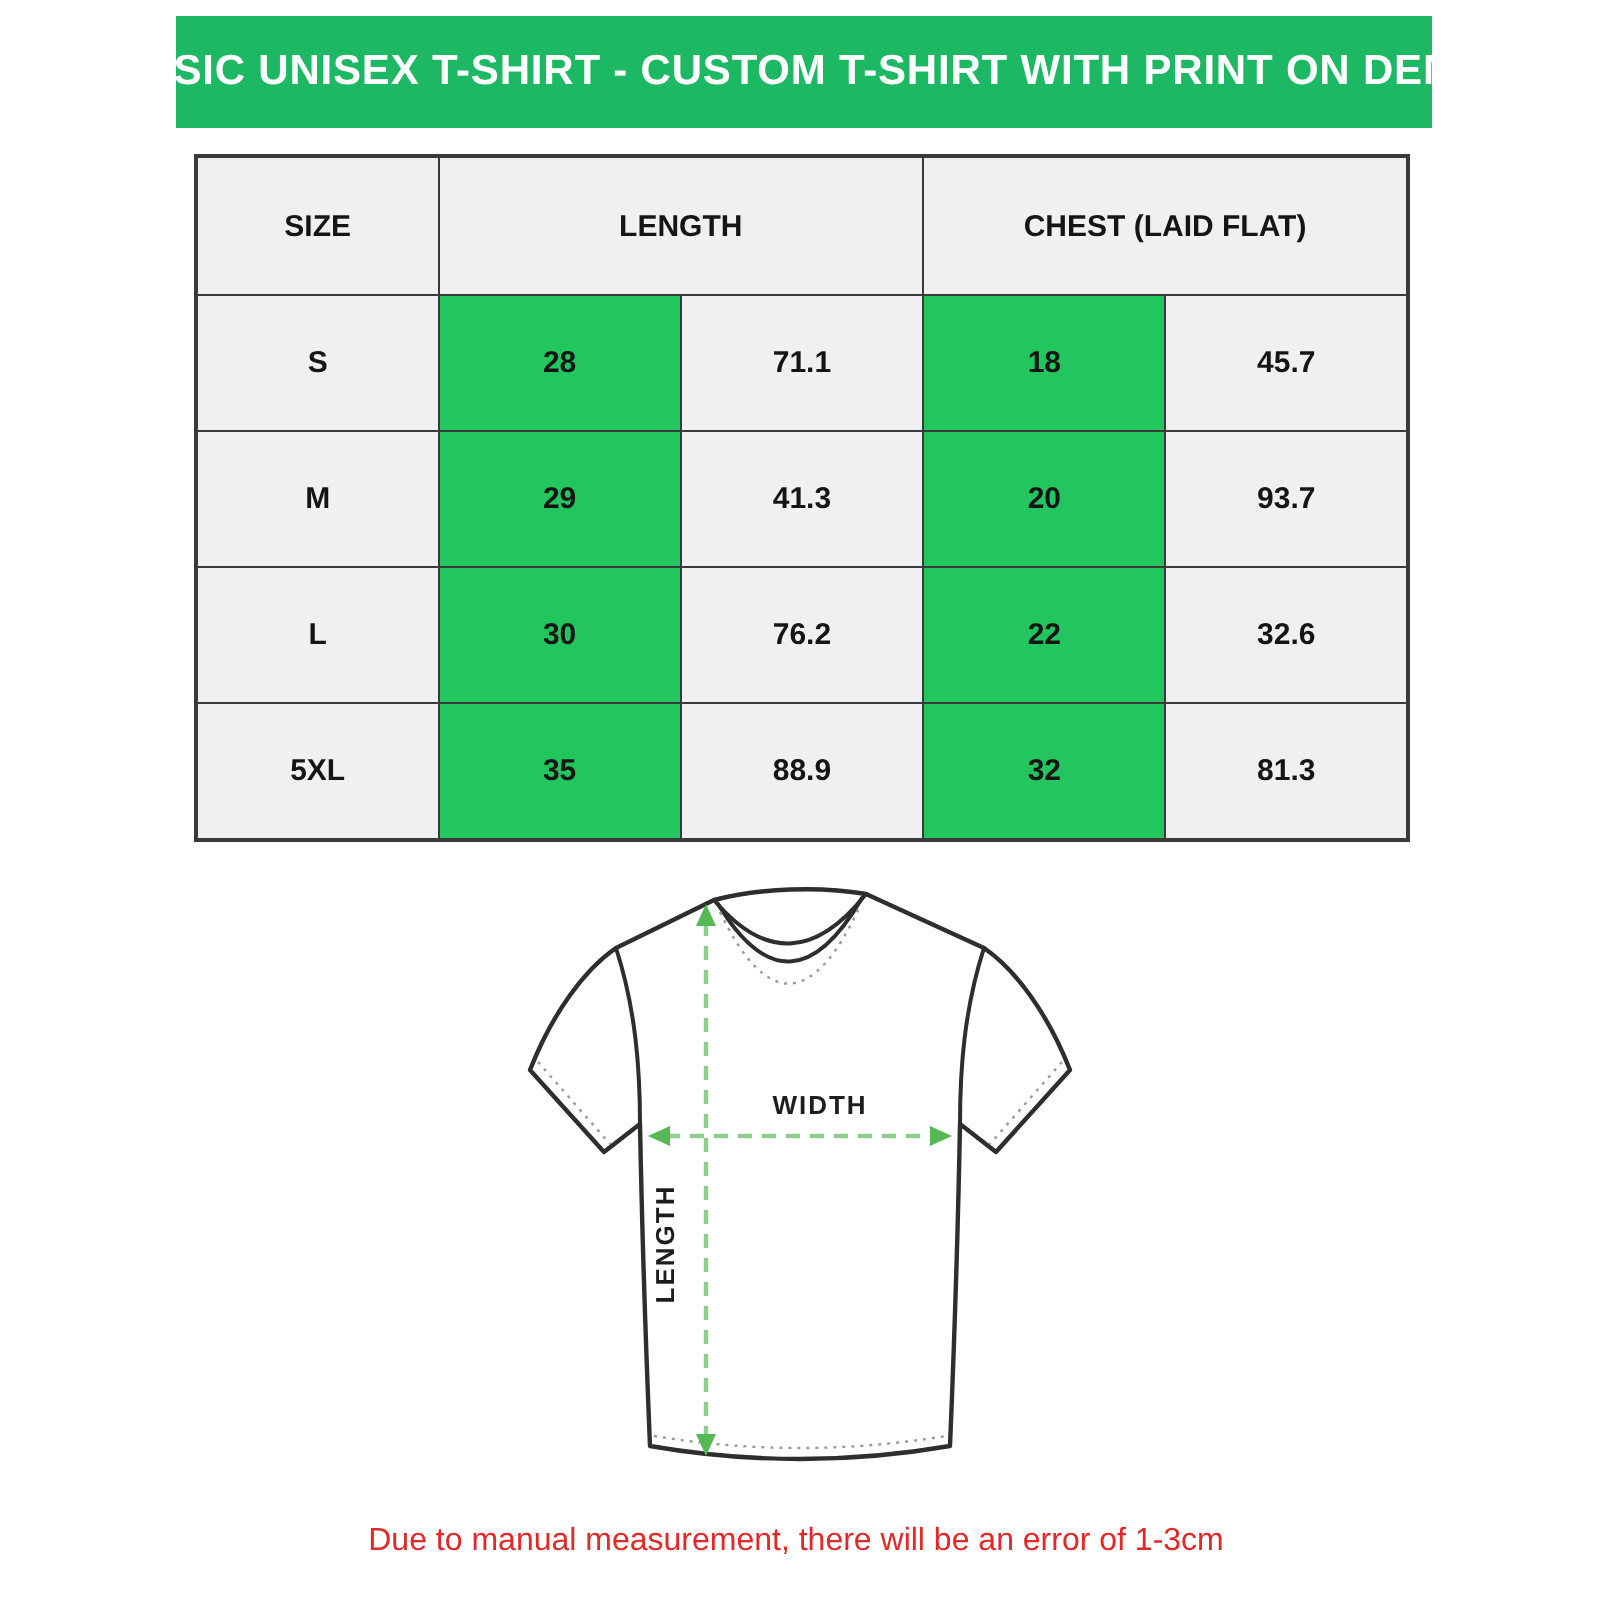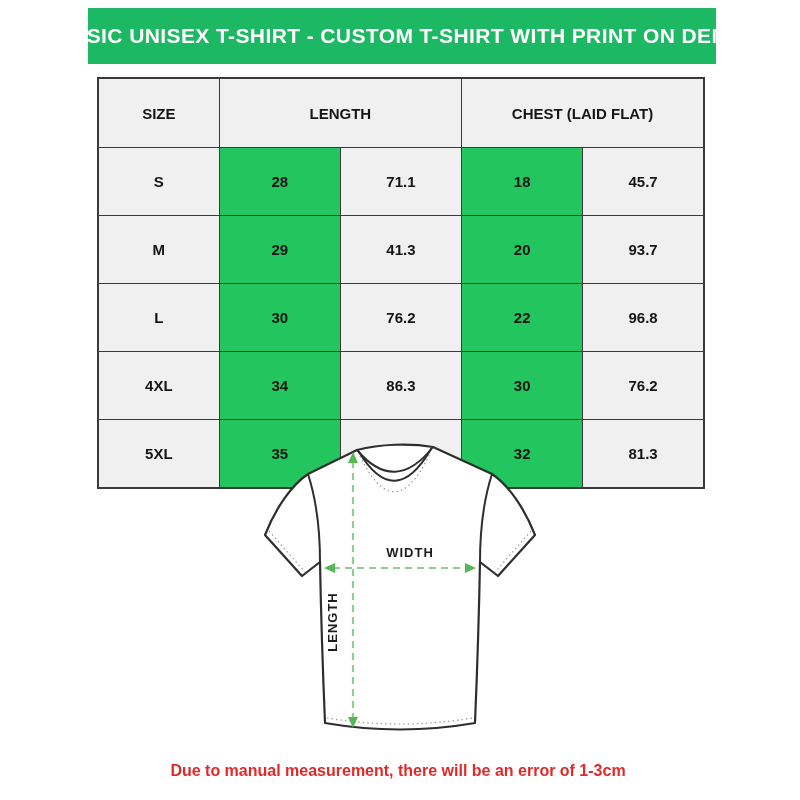--- a/index.html
+++ b/index.html
@@ -35,21 +35,21 @@
   .seam{fill:none;stroke:var(--outline-dark,#2e2e2e);stroke-width:2;stroke-linecap:round;}
   .stitch{fill:none;stroke:#9a9a9a;stroke-width:1.2;stroke-dasharray:1.5 3;}
   .measure{fill:none;stroke:var(--arrow-green,#8fce8f);stroke-width:2.2;stroke-dasharray:7 5;}
   .arrowhead{fill:var(--arrowhead-green,#55b855);stroke:none;}
   .measure-label{
     font-family:"Liberation Sans",sans-serif;font-weight:bold;font-size:13px;
     fill:#1d1d1d;letter-spacing:1px;text-anchor:middle;
   }
   .footer-note{
     position:absolute;left:0;top:762px;width:796px;text-align:center;
-    color:var(--note-red,#e22828);font-size:16px;font-weight:bold;
+    color:var(--note-red,#e22828);font-size:16px;font-weight:normal;
   }
 </style>
 </head>
 <body>
 
 <div class="banner">
   <h1 class="banner-title">CLASSIC UNISEX T-SHIRT - CUSTOM T-SHIRT WITH PRINT ON DEMAND</h1>
 </div>
 
 <table class="size-chart">
@@ -80,28 +80,21 @@
         <td>29</td>
         <td class="shade">41.3</td>
         <td>20</td>
         <td class="shade">93.7</td>
       </tr>
       <tr>
         <td class="shade">L</td>
         <td>30</td>
         <td class="shade">76.2</td>
         <td>22</td>
-        <td class="shade">96.8</td>
-      </tr>
-      <tr>
-        <td class="shade">4XL</td>
-        <td>34</td>
-        <td class="shade">86.3</td>
-        <td>30</td>
-        <td class="shade">76.2</td>
+        <td class="shade">32.6</td>
       </tr>
       <tr>
         <td class="shade">5XL</td>
         <td>35</td>
         <td class="shade">88.9</td>
         <td>32</td>
         <td class="shade">81.3</td>
       </tr>
     </tbody>
 </table>

